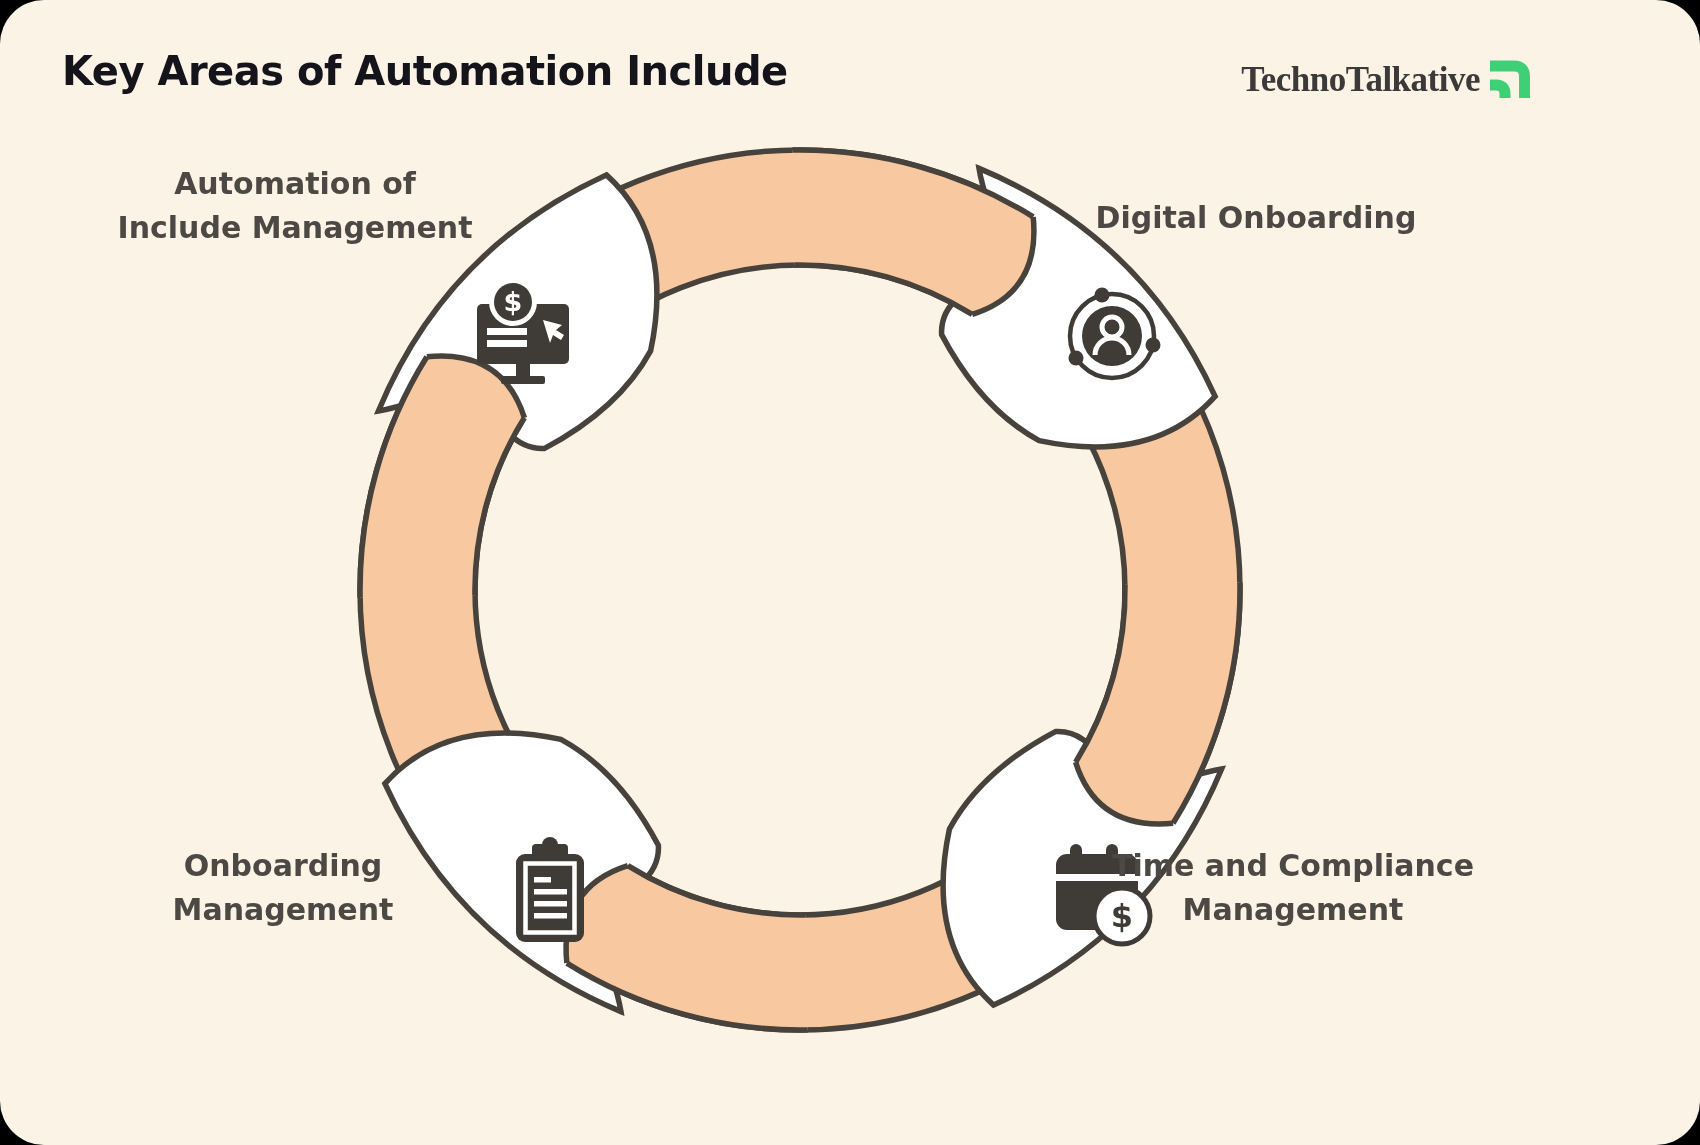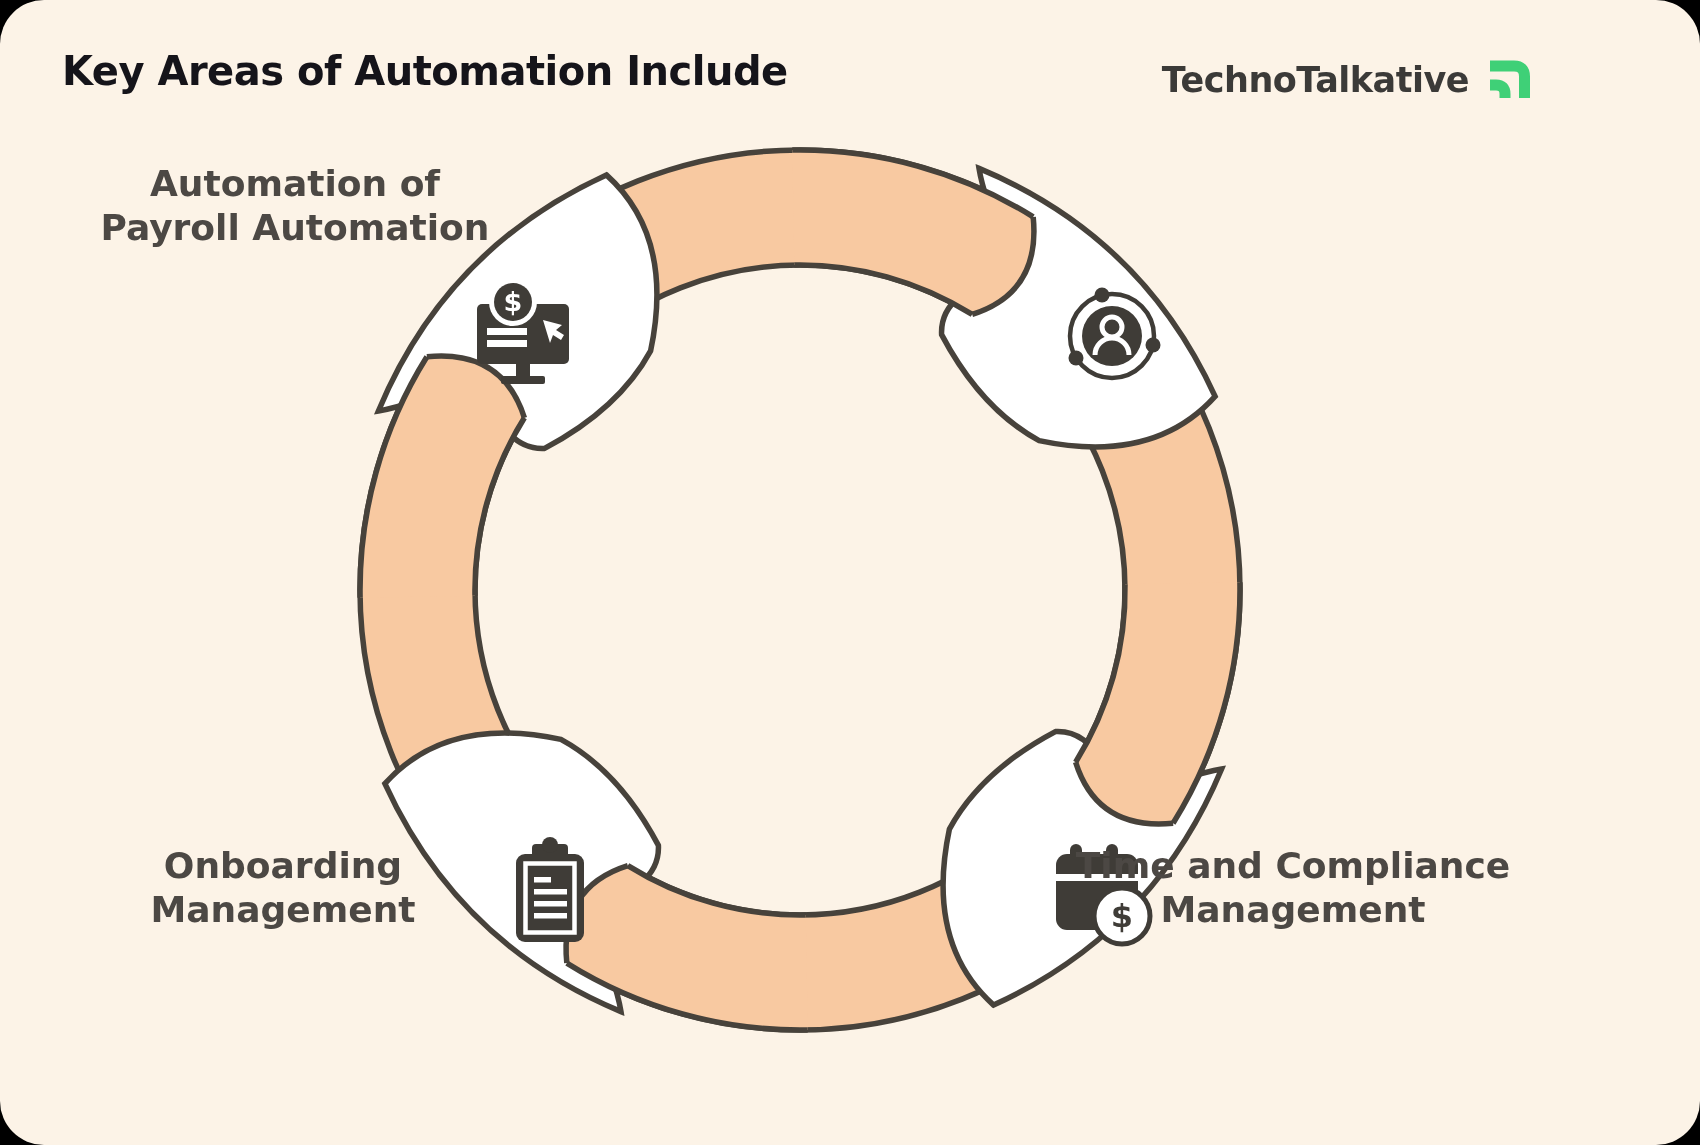--- a/index.html
+++ b/index.html
@@ -6,27 +6,27 @@
   .card{
     position:relative;width:1700px;height:1145px;background:#fcf3e7;
     border-radius:44px;overflow:hidden;
     font-family:"DejaVu Sans","Liberation Sans",sans-serif;
   }
   .title{
     position:absolute;left:62px;top:48px;
     font-size:40px;font-weight:800;letter-spacing:-0.5px;color:#15141a;
   }
   .logo{
-    position:absolute;right:166px;top:50px;display:flex;align-items:flex-start;gap:17px;
+    position:absolute;right:166px;top:50px;display:flex;align-items:flex-start;gap:6px;font-family:Liberation Serif, serif;
   }
   .logo-text{font-size:35px;font-weight:600;color:#3b3a38;letter-spacing:-0.5px;margin-top:10px;}
   .diagram-svg{position:absolute;left:0;top:0;}
   .area-label{
     position:absolute;width:440px;text-align:center;
-    font-size:36px;font-weight:600;color:#4c4844;line-height:44px;
+    font-size:30px;font-weight:600;color:#4c4844;line-height:44px;
   }
   .lbl-payroll{left:75px;top:162px;}
   .lbl-onboarding{left:1036px;top:196px;}
   .lbl-compliance{left:63px;top:844px;}
   .lbl-time{left:1073px;top:844px;}
 </style>
 </head>
 <body>
 
 <div class="card">
@@ -100,23 +100,26 @@
         <rect x="8" y="-48" width="12" height="26" rx="6" fill="#3f3c37"></rect>
         <rect x="-42" y="-38" width="82" height="76" rx="11" fill="#3f3c37"></rect>
         <rect x="-42" y="-18" width="82" height="7" fill="#ffffff"></rect>
         <circle cx="24" cy="24" r="28" fill="#ffffff" stroke="#3f3c37" stroke-width="5"></circle>
         <text x="24" y="35" font-size="32" font-weight="bold" text-anchor="middle" fill="#3f3c37" font-family="&quot;DejaVu Sans&quot;,sans-serif">$</text>
       </g>
     </svg>
 
   <div class="area-label lbl-payroll">
     <div>Automation of</div>
-    <div>Payroll Automation</div>
+    <div>Include Management</div>
   </div>
 
+  <div class="area-label lbl-onboarding">
+    <div>Digital Onboarding</div>
+  </div>
 
   <div class="area-label lbl-compliance">
     <div>Onboarding</div>
     <div>Management</div>
   </div>
 
   <div class="area-label lbl-time">
     <div>Time and Compliance</div>
     <div>Management</div>
   </div>

